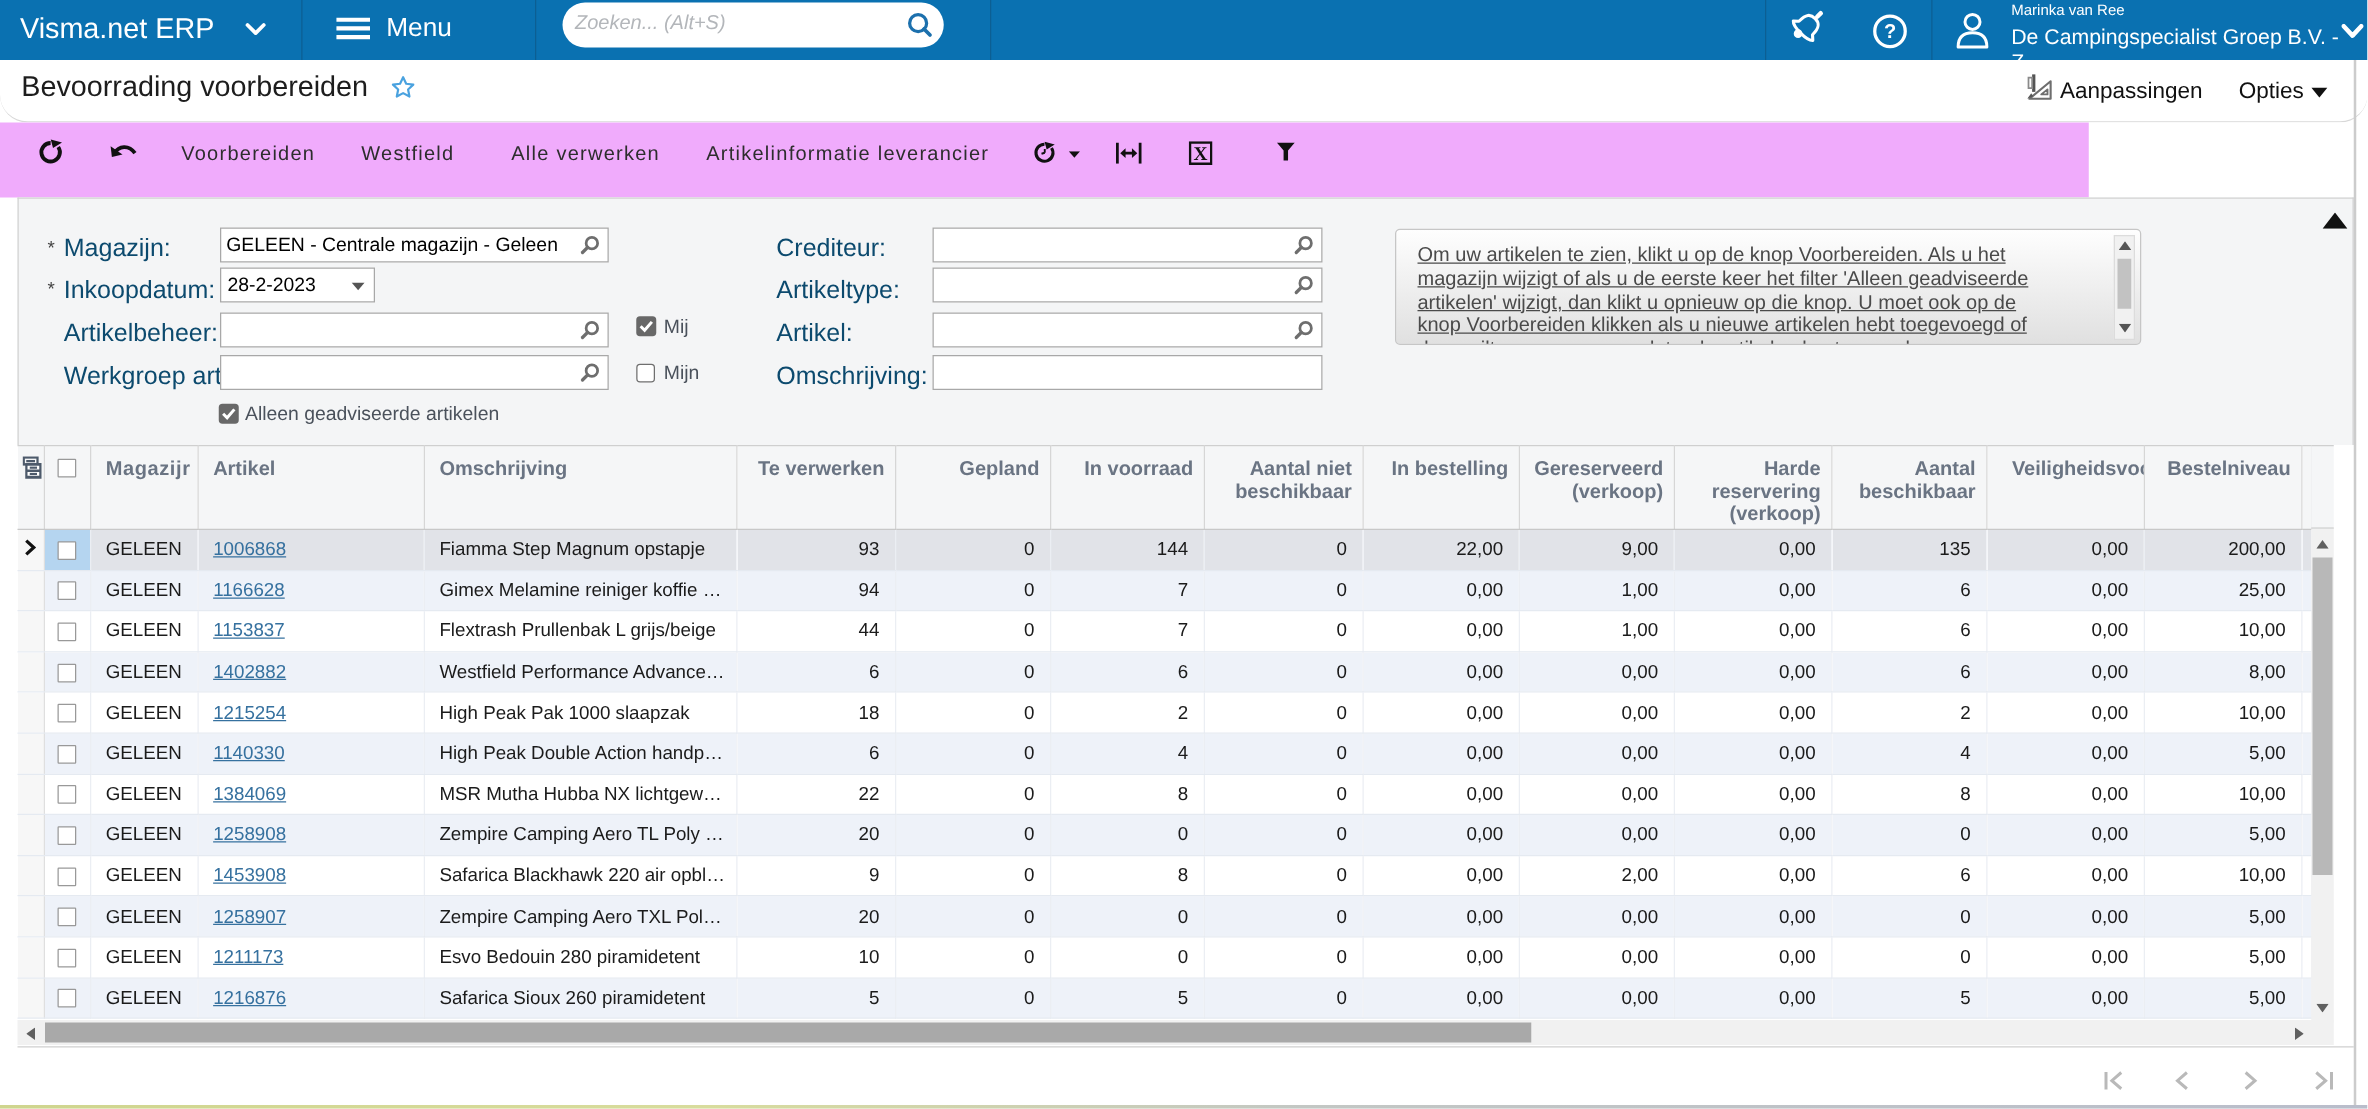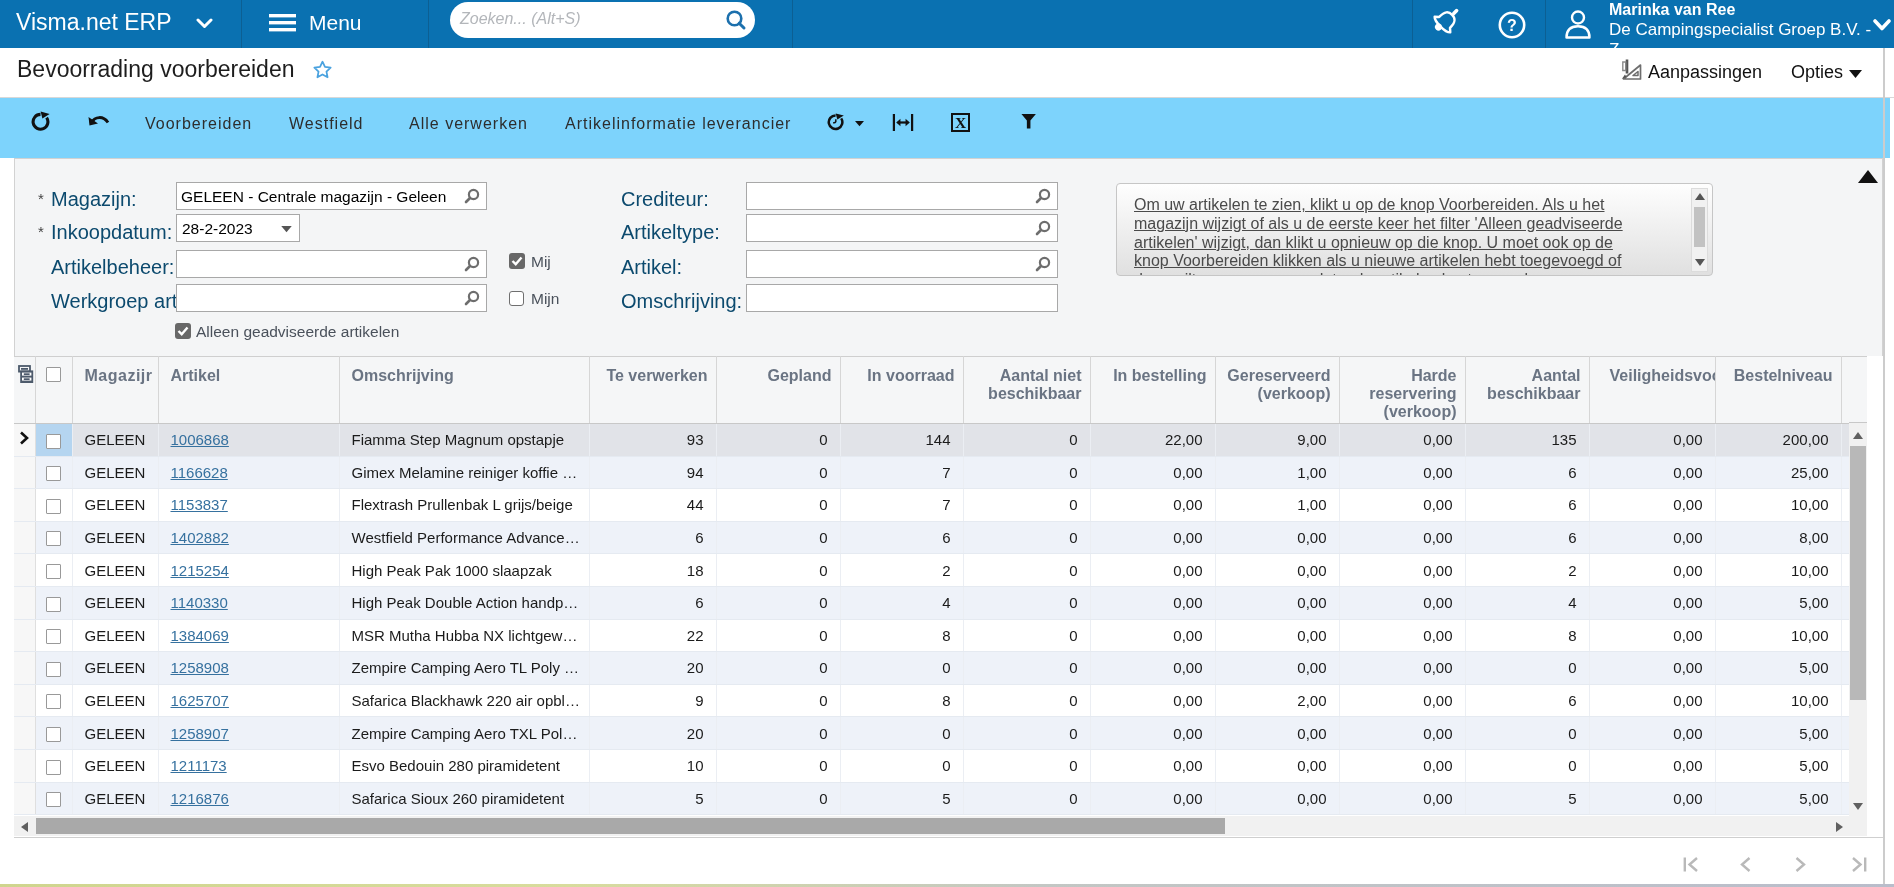--- a/index.html
+++ b/index.html
@@ -7,31 +7,31 @@
 body { font-family:"Liberation Sans", sans-serif; background:#fff; position:relative; }
 .abs { position:absolute; }
 
 
 #topbar { position:absolute; left:0; top:0; width:1894px; height:48px; background:#0a71b1; }
 #topbar .sep { position:absolute; top:0; width:1px; height:48px; background:#0c5f93; }
 #brand { position:absolute; left:16px; top:9px; color:#fff; font-size:23px; }
 #menuTxt { position:absolute; left:309px; top:11px; color:#fff; font-size:21px; }
 #searchPill { position:absolute; left:450px; top:2px; width:305px; height:36px; background:#fff; border-radius:18px; }
 #searchPill .ph { position:absolute; left:10px; top:8px; font-size:16px; font-style:italic; color:#b3b6ba; }
-#userName { position:absolute; left:1609px; top:1px; color:#fff; font-size:16px;font-weight:bold; }
+#userName { position:absolute; left:1609px; top:1px; color:#fff; font-size:12px; }
 #userComp { position:absolute; left:1609px; top:20px; color:#fff; font-size:17px; }
 
 
-#titlebar { position:absolute; left:0; top:48px; width:1894px; height:50px; background:#fff; border-bottom:1px solid #d8d8d8; }
+#titlebar { position:absolute; left:0; top:48px; width:1894px; height:50px; background:#fff; border-bottom:1px solid #d8d8d8;border-radius:22px; }
 #pageTitle { position:absolute; left:17px; top:8px; font-size:23px; color:#1d1d1d; }
 #aanp { position:absolute; left:1648px; top:14px; font-size:18px; color:#111; }
 #opties { position:absolute; left:1791px; top:14px; font-size:18px; color:#111; }
 
 
-#toolbar { position:absolute; left:0; top:98px; width:1890px; height:60px; background:#7dd3fc; }
+#toolbar { position:absolute; left:0; top:98px; width:1671px; height:60px; background:#f0abfc; }
 .tbtxt { position:absolute; top:17px; font-size:16px; letter-spacing:1px; color:#2d2d2d; }
 
 
 #fpanel { position:absolute; left:14px; top:158px; width:1869px; height:198px; background:#f4f5f6; border:1px solid #d2d2d2; border-bottom:none; }
 .flabel { position:absolute; font-size:20px; color:#0c4a6e; }
 .finput { position:absolute; background:#fff; border:1px solid #a8a8a8; height:28px; }
 .req { position:absolute; color:#444; font-size:15px; }
 .cb { position:absolute; width:15px; height:15px; background:#fff; border:1.5px solid #6f6f6f; border-radius:3px; }
 .cbchk { position:absolute; width:16px; height:16px; background:#686868; border-radius:3px; }
 .cbchk svg { position:absolute; left:1px; top:1px; }
@@ -458,21 +458,21 @@
           <td class="tr">0,00</td>
           <td class="tr">0</td>
           <td class="tr">0,00</td>
           <td class="tr">5,00</td>
           <td></td>
         </tr>
 <tr class="white">
           <td class="rowhdr" style="text-align:center"></td>
           <td class="cbcell" style="text-align:center"><span class="gcb"></span></td>
           <td class="tl">GELEEN</td>
-          <td class="tl"><a class="lnk">1625707</a></td>
+          <td class="tl"><a class="lnk">1453908</a></td>
           <td class="tl">Safarica Blackhawk 220 air opbl…</td>
           <td class="tr">9</td>
           <td class="tr">0</td>
           <td class="tr">8</td>
           <td class="tr">0</td>
           <td class="tr">0,00</td>
           <td class="tr">2,00</td>
           <td class="tr">0,00</td>
           <td class="tr">6</td>
           <td class="tr">0,00</td>

